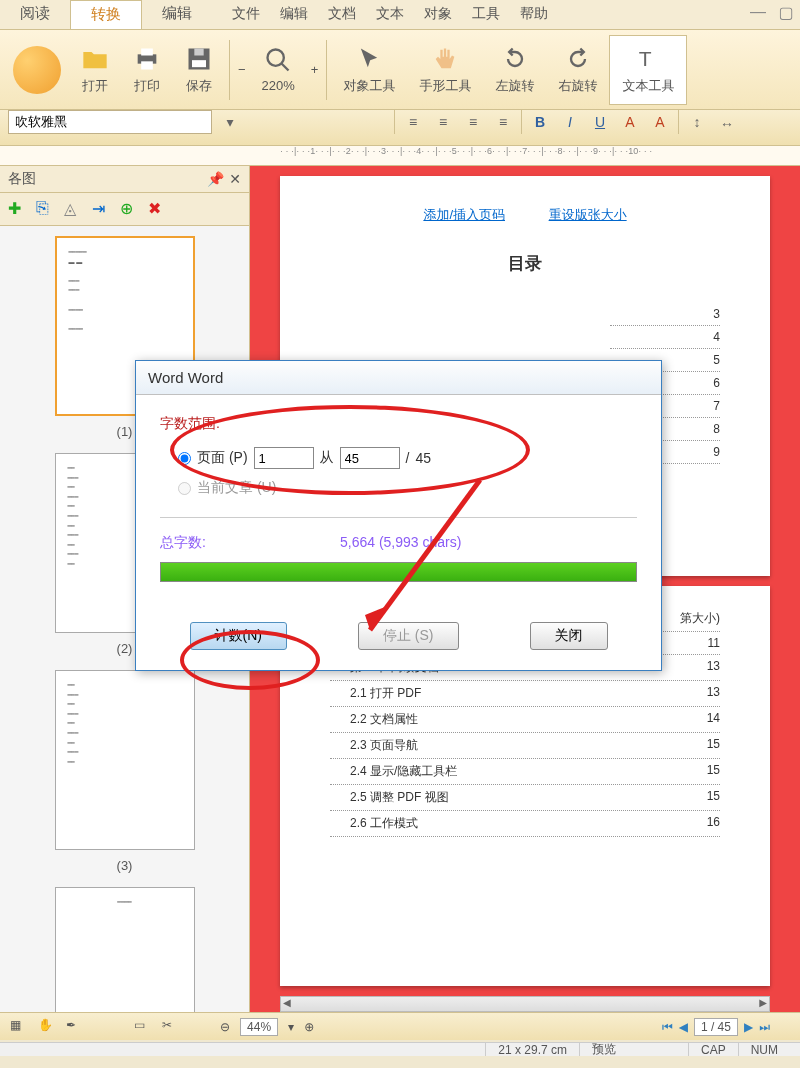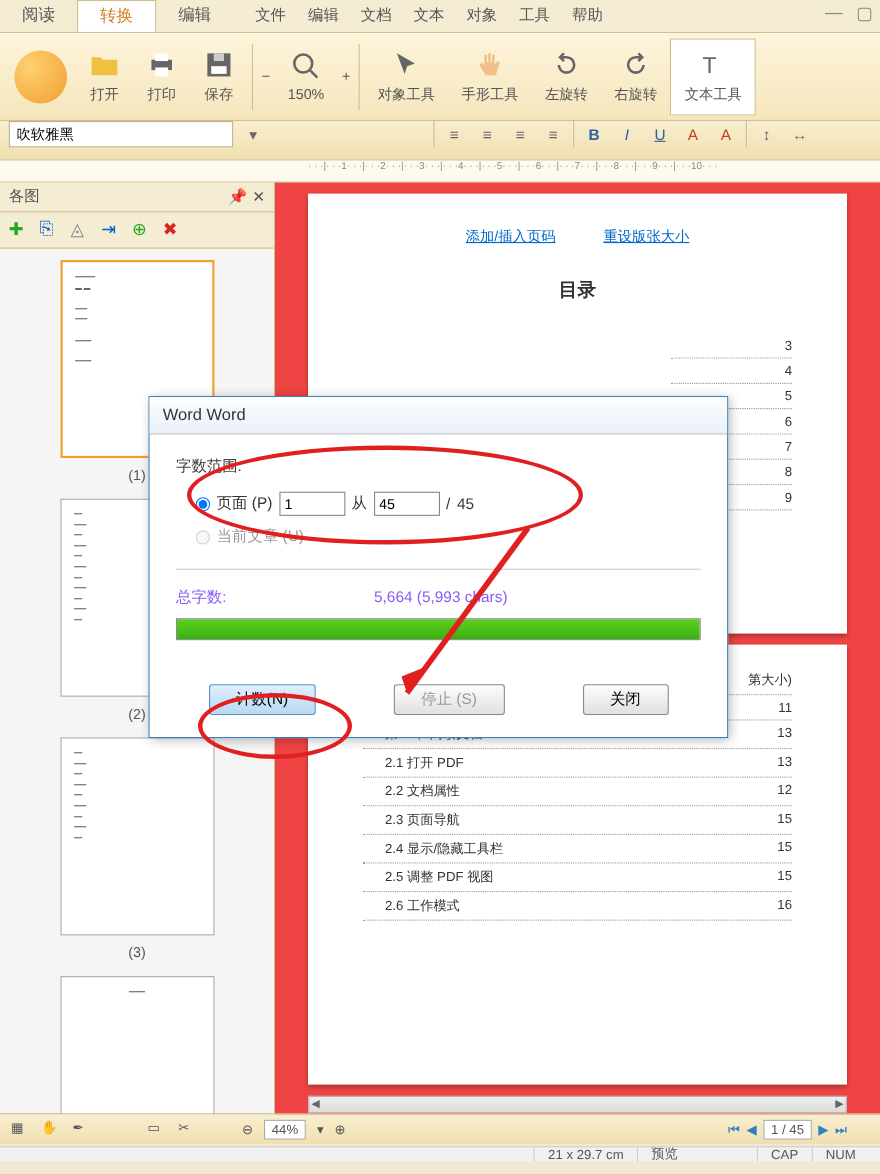--- a/index.html
+++ b/index.html
@@ -49,21 +49,21 @@
 .page-links { text-align: center; margin-bottom: 20px; }
 .page-links a { color: #0066cc; text-decoration: underline; margin: 0 20px; font-size: 13px; }
 .page h1 { text-align: center; font-size: 17px; margin: 28px 0; }
 .toc-line { display: flex; justify-content: space-between; border-bottom: 1px dotted #999; padding: 4px 0; font-size: 12px; }
 
 
 .dialog { position: absolute; left: 135px; top: 360px; width: 527px; background: #fff; border: 1px solid #3a7fc0; box-shadow: 2px 2px 10px rgba(0,0,0,0.3); }
 .dlg-title { background: linear-gradient(#fdfdfd, #e8f0f8); padding: 8px 12px; font-size: 15px; color: #333; border-bottom: 1px solid #c0c0c0; }
 .dlg-body { padding: 20px 24px; }
 .fieldset { margin-bottom: 20px; }
-.fs-label { font-size: 14px; color: #404040; margin-bottom: 14px; }
+.fs-label { font-size: 14px; color: #b91c1c; margin-bottom: 14px; }
 .radio-row { display: flex; align-items: center; gap: 6px; font-size: 14px; color: #333; margin-bottom: 10px; padding-left: 18px; }
 .radio-row input[type=text] { width: 60px; height: 22px; border: 1px solid #888; padding: 0 4px; font-size: 13px; }
 .radio-row.disabled { color: #999; }
 .result-row { display: flex; font-size: 14px; color: #8b5cf6; }
 .result-label { width: 180px; }
 .progress { height: 20px; background: linear-gradient(#5cd020, #3ab010); border: 1px solid #888; margin-top: 10px; }
 .dlg-btns { display: flex; justify-content: space-around; padding: 20px; gap: 4px; }
 .dlg-btn { padding: 4px 24px; font-size: 14px; border: 1px solid #888; border-radius: 3px; background: linear-gradient(#fdfdfd, #e0e0e0); cursor: pointer; }
 .dlg-btn.primary { background: linear-gradient(#e0f0ff, #b8d8f0); border-color: #5090c0; }
 .dlg-btn.disabled { color: #999; }
@@ -130,21 +130,21 @@
       </svg>
     <span>保存</span>
   </div>
   <div class="tool-sep"></div>
   <div class="tool-btn" style="height:auto;padding:4px">−</div>
   <div class="tool-btn">
     <svg viewBox="0 0 24 24">
         <circle fill="none" stroke="#666" stroke-width="2" cx="10" cy="10" r="7"></circle>
         <line stroke="#666" stroke-width="2" x1="15" y1="15" x2="21" y2="21"></line>
       </svg>
-    <span>150%</span>
+    <span>220%</span>
   </div>
   <div class="tool-btn" style="height:auto;padding:4px">+</div>
   <div class="tool-sep"></div>
   <div class="tool-btn">
     <svg viewBox="0 0 24 24">
         <path fill="#666" d="M5 3l14 8-6 2-2 6z"></path>
       </svg>
     <span>对象工具</span>
   </div>
   <div class="tool-btn">
@@ -282,21 +282,21 @@
           <div class="toc-line">
             <span style="padding-left:20px">第 2 章 阅读文档</span>
             <span>13</span>
           </div>
           <div class="toc-line">
             <span style="padding-left:20px">2.1 打开 PDF</span>
             <span>13</span>
           </div>
           <div class="toc-line">
             <span style="padding-left:20px">2.2 文档属性</span>
-            <span>12</span>
+            <span>14</span>
           </div>
           <div class="toc-line">
             <span style="padding-left:20px">2.3 页面导航</span>
             <span>15</span>
           </div>
           <div class="toc-line">
             <span style="padding-left:20px">2.4 显示/隐藏工具栏</span>
             <span>15</span>
           </div>
           <div class="toc-line">

